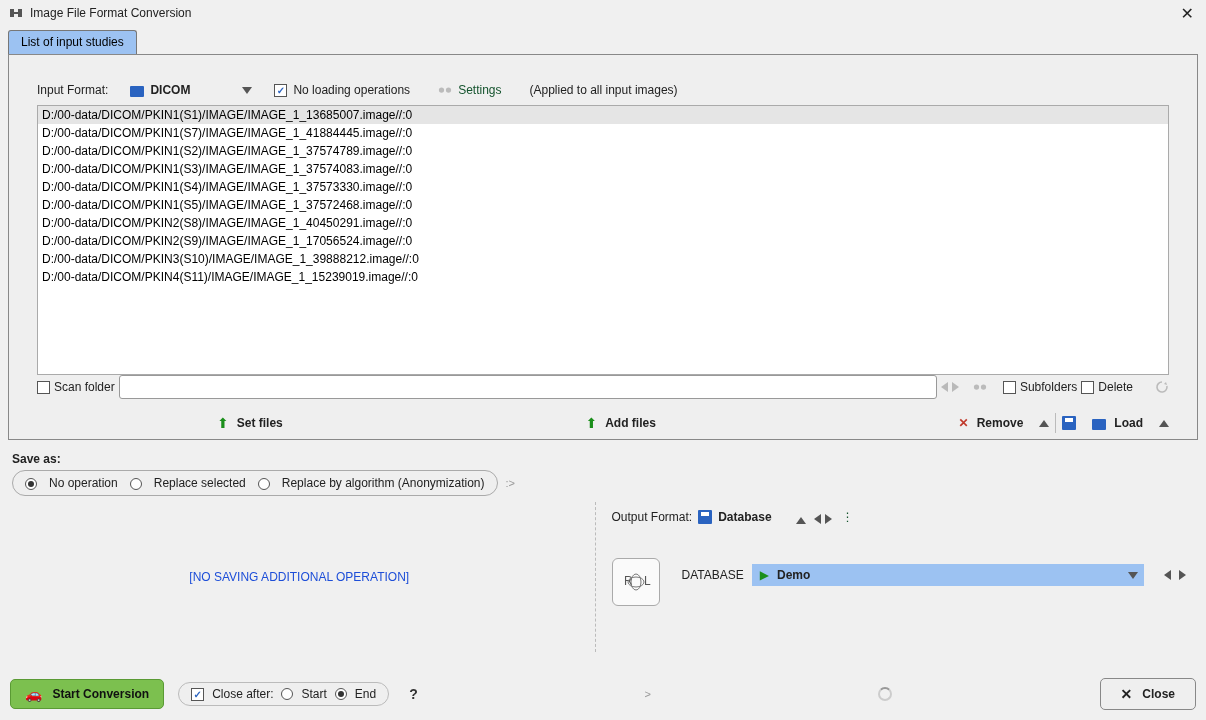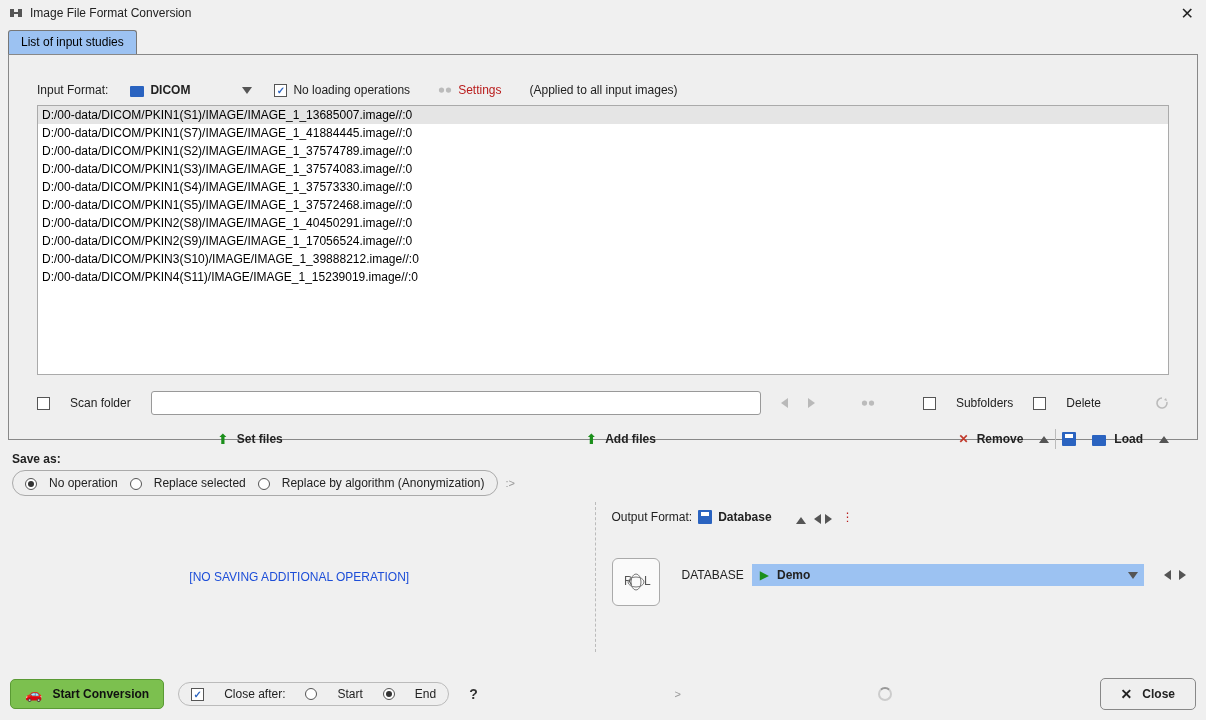--- a/index.html
+++ b/index.html
@@ -11,25 +11,25 @@
 .main{padding:4px 8px 0 8px}
 .tabrow{display:flex;position:relative;height:24px}
 .tab{background:#9cc2f2;border:1px solid #777;border-bottom:none;padding:4px 12px;border-radius:3px 3px 0 0;color:#0a3;color:#000;font-size:12px;position:relative;top:0;z-index:2}
 .panel{border:1px solid #888;background:#efefef;padding:28px;position:relative}
 .row{display:flex;align-items:center;gap:6px}
 .label{color:#222}
 .dd{display:flex;align-items:center;gap:6px}
 .ic{width:14px;height:14px;display:inline-flex;align-items:center;justify-content:center}
 .chk{width:13px;height:13px;border:1px solid #555;display:inline-flex;align-items:center;justify-content:center;background:#fff}
 .chk.checked::after{content:"✓";font-size:10px;color:#2a63c0;font-weight:bold}
-.disabled{color:#b91c1c}
+.disabled{color:#14532d}
 .listbox{background:#fff;border:1px solid #aaa;margin-top:8px;height:270px;overflow:hidden}
 .listbox .item{padding:2px 4px;font-size:12px;color:#000;white-space:nowrap}
 .listbox .item.sel{background:#e5e5e5}
-.scanrow{display:flex;align-items:center;gap:20px;margin-top:16px}
+.scanrow{display:flex;align-items:center;gap:4px;margin-top:0}
 .scanrow input[type=text]{flex:1;height:24px;border:1px solid #999;border-radius:3px;padding:0 6px;background:#fff}
 .tri{width:0;height:0;display:inline-block}
 .tri.up{border-left:5px solid transparent;border-right:5px solid transparent;border-bottom:7px solid #555}
 .tri.dn{border-left:5px solid transparent;border-right:5px solid transparent;border-top:7px solid #555}
 .tri.l{border-top:5px solid transparent;border-bottom:5px solid transparent;border-right:7px solid #555}
 .tri.r{border-top:5px solid transparent;border-bottom:5px solid transparent;border-left:7px solid #555}
 .tri.gray{opacity:.35}
 .actionbar{display:flex;align-items:center;margin-top:12px;height:24px}
 .actionbar .grp{display:flex;align-items:center;gap:8px}
 .actionbar .bold{font-weight:bold}
@@ -48,21 +48,21 @@
 .colR{flex:1;padding:8px 8px 0 8px}
 .outrow{display:flex;align-items:flex-end;gap:0}
 .dbbox{width:48px;height:48px;border:1px solid #aaa;border-radius:6px;display:flex;align-items:center;justify-content:center;margin-top:14px;background:#fafafa;font-size:9px;color:#666}
 .dbline{display:flex;align-items:center;gap:8px;margin-top:20px}
 .dbsel{flex:1;background:#9cc2f2;height:22px;display:flex;align-items:center;padding:0 8px;gap:8px;position:relative}
 .dbsel .ddtri{position:absolute;right:6px}
 .greenplay{color:#1b8f1b}
 .bottombar{position:absolute;bottom:10px;left:10px;right:10px;display:flex;align-items:center;gap:14px}
 .startbtn{background:#7cc04f;border:1px solid #5a9a34;border-radius:5px;padding:6px 14px;display:flex;align-items:center;gap:10px;font-weight:bold;color:#111;cursor:pointer}
 .startbtn .car{font-size:14px}
-.closegrp{display:flex;align-items:center;gap:20px;border:1px solid #bbb;border-radius:14px;padding:4px 12px;background:#efefef}
+.closegrp{display:flex;align-items:center;gap:8px;border:1px solid #bbb;border-radius:14px;padding:4px 12px;background:#efefef}
 .qmark{font-weight:bold;font-size:14px;color:#333;margin-left:6px}
 .spacer{flex:1}
 .spinner{width:14px;height:14px;border:2px solid #ccc;border-radius:50%;border-top-color:#999}
 .closebtn{border:1px solid #888;border-radius:5px;padding:7px 20px;display:flex;align-items:center;gap:10px;font-weight:bold;background:#efefef;cursor:pointer}
 .sep{display:inline-block;width:1px;height:20px;background:#bbb;margin:0 6px}
 svg{display:block}
 .gt{color:#999;font-size:11px}
 </style>
 </head>
 <body>

